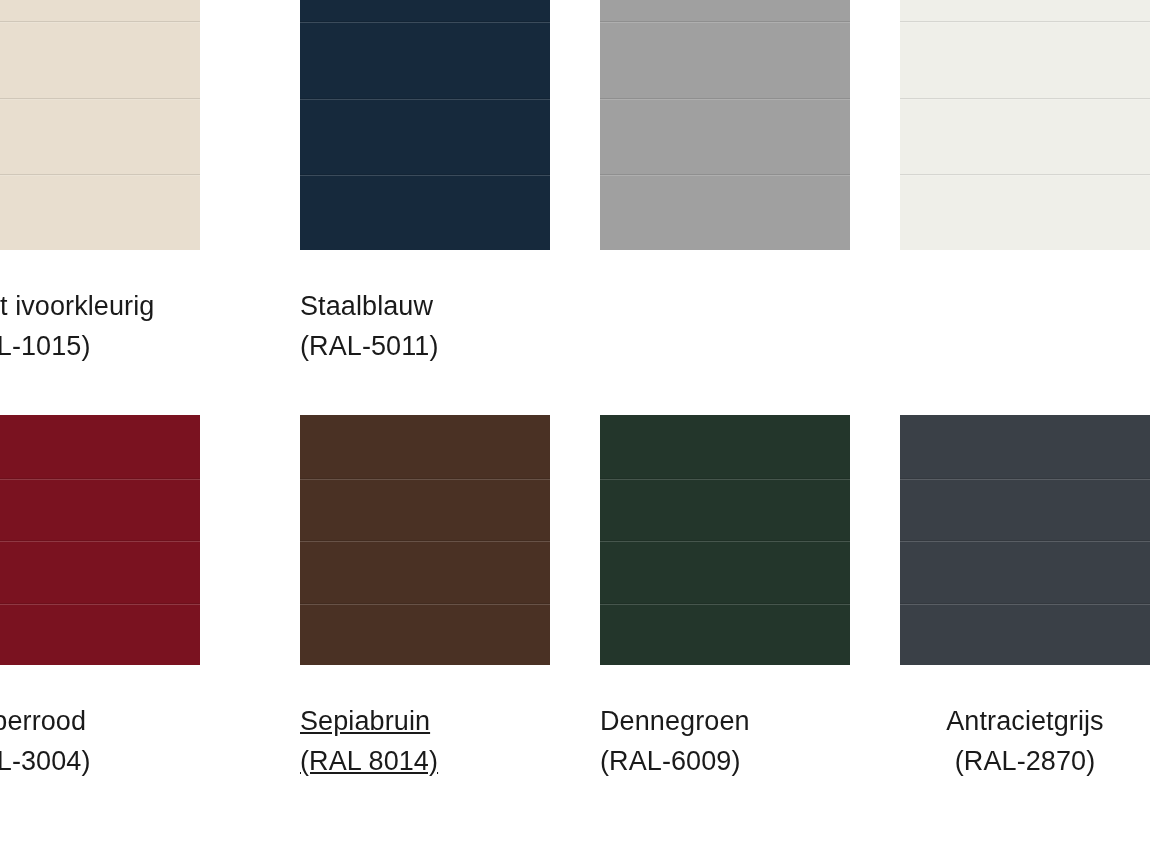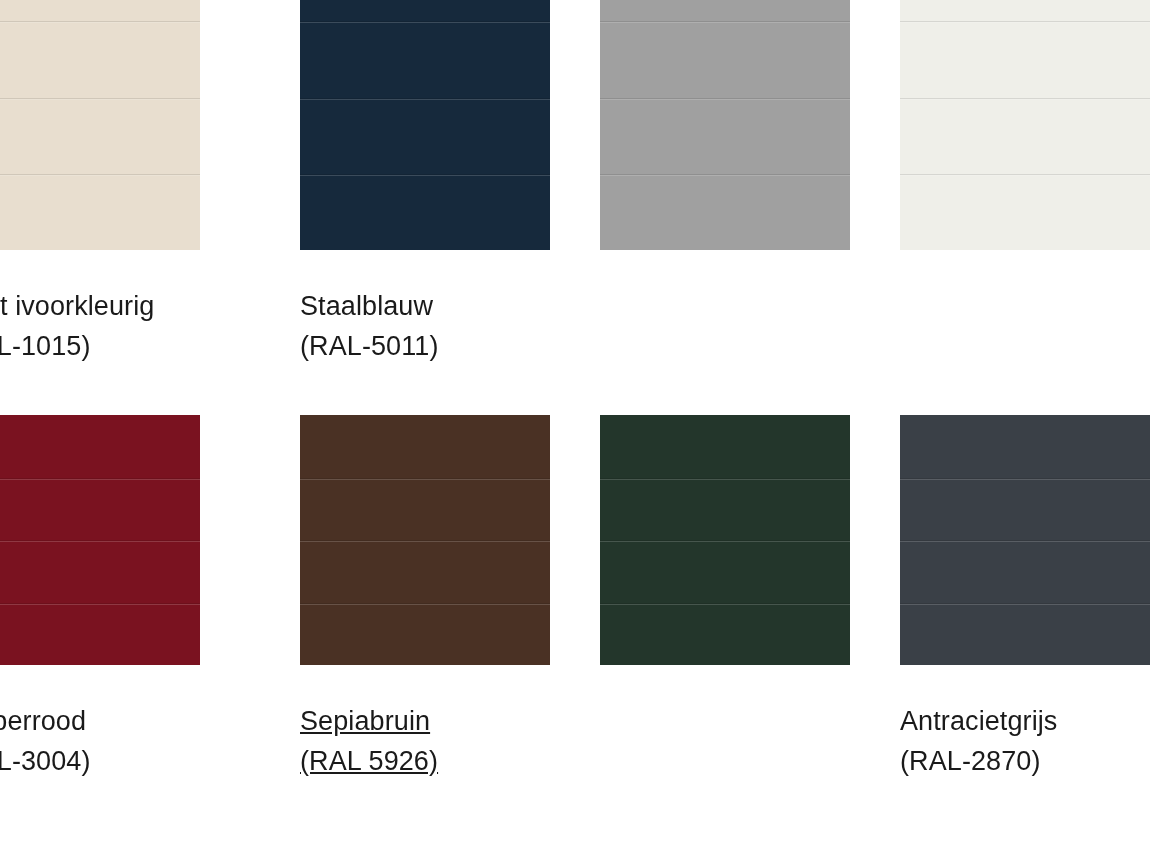--- a/index.html
+++ b/index.html
@@ -142,41 +142,45 @@
 
     <div class="swatch-cell col-2">
       <div class="chip" style="background: rgb(74, 49, 36);">
         <div class="chip-panel" style="background: rgb(74, 49, 36); height: 25%;"></div>
         <div class="chip-panel" style="background: rgb(74, 49, 36); height: 25%;"></div>
         <div class="chip-panel" style="background: rgb(74, 49, 36); height: 25%;"></div>
         <div class="chip-panel" style="background: rgb(74, 49, 36); height: 25%;"></div>
       </div>
       <div class="chip-label" style="color: rgb(26, 26, 26); text-decoration: underline;">
         <span>Sepiabruin</span>
-        <span class="code">(RAL 5926)</span>
+        <span class="code">(RAL 8014)</span>
       </div>
     </div>
 
     <div class="swatch-cell col-3">
       <div class="chip" style="background: rgb(35, 54, 43);">
         <div class="chip-panel" style="background: rgb(35, 54, 43); height: 25%;"></div>
         <div class="chip-panel" style="background: rgb(35, 54, 43); height: 25%;"></div>
         <div class="chip-panel" style="background: rgb(35, 54, 43); height: 25%;"></div>
         <div class="chip-panel" style="background: rgb(35, 54, 43); height: 25%;"></div>
       </div>
+      <div class="chip-label" style="color: rgb(26, 26, 26);">
+        <span>Dennegroen</span>
+        <span class="code">(RAL-6009)</span>
+      </div>
     </div>
 
     <div class="swatch-cell col-4">
       <div class="chip" style="background: rgb(58, 64, 71);">
         <div class="chip-panel" style="background: rgb(58, 64, 71); height: 25%;"></div>
         <div class="chip-panel" style="background: rgb(58, 64, 71); height: 25%;"></div>
         <div class="chip-panel" style="background: rgb(58, 64, 71); height: 25%;"></div>
         <div class="chip-panel" style="background: rgb(58, 64, 71); height: 25%;"></div>
       </div>
-      <div class="chip-label" style="color: rgb(26, 26, 26);">
+      <div class="chip-label" style="color: rgb(26, 26, 26); text-align: center;">
         <span>Antracietgrijs</span>
         <span class="code">(RAL-2870)</span>
       </div>
     </div>
 
   </div>
 
 </div>
 
 </body></html>

